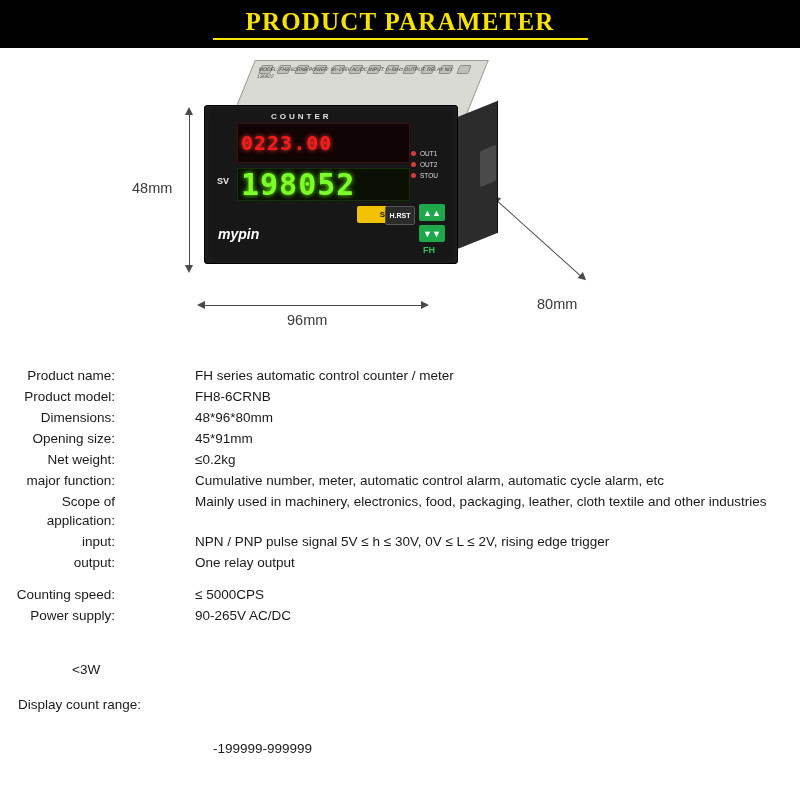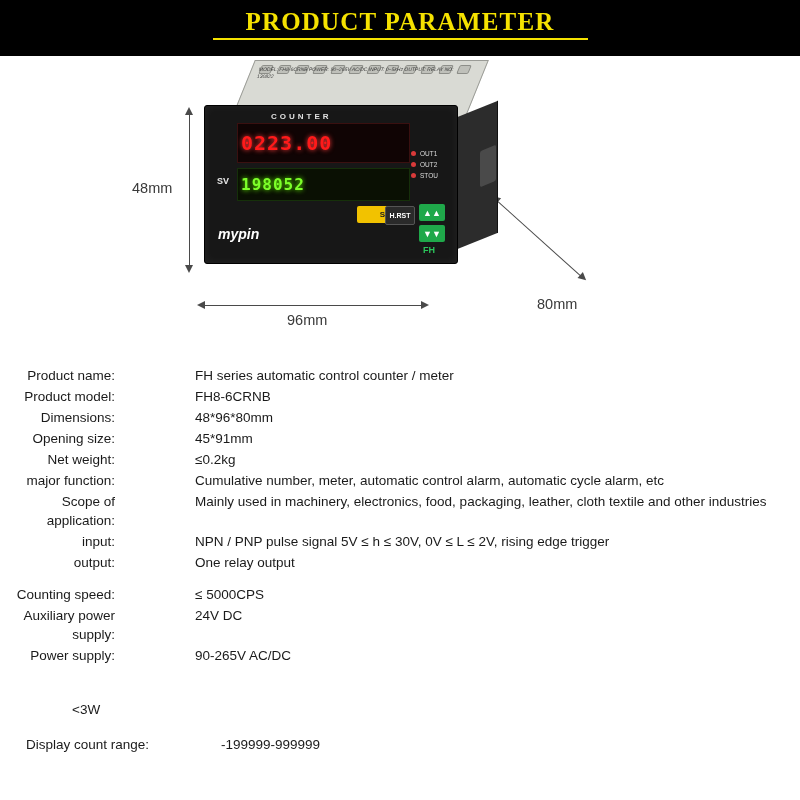--- a/index.html
+++ b/index.html
@@ -14,21 +14,21 @@
     position: relative;
     overflow: hidden;
   }
 
   
   .banner {
     position: absolute;
     left: 0;
     top: 0;
     width: 800px;
-    height: 56px;
+    height: 48px;
     background: #000000;
   }
   .banner-title {
     position: absolute;
     left: 0;
     top: 0;
     width: 800px;
     height: 46px;
     line-height: 44px;
     text-align: center;
@@ -229,21 +229,21 @@
     width: 168px;
     height: 31px;
     background: #0a1003;
     border: 1px solid #16300a;
     display: flex;
     align-items: center;
     padding-left: 3px;
   }
   .sv-digits {
     font-family: "DejaVu Sans Mono", monospace;
-    font-size: 16px;
+    font-size: 30px;
     letter-spacing: 1px;
     color: #7dff2a;
     text-shadow: 0 0 5px #66ff00;
     font-weight: bold;
   }
   .lbl-pv {
     position: absolute;
     left: 12px;
     top: 26px;
     color: #e8e8e8;
@@ -502,27 +502,23 @@
   </div>
   <div class="spec-row">
     <div class="spec-label">output:</div>
     <div class="spec-value">One relay output</div>
   </div>
   <div class="spec-row gap-top">
     <div class="spec-label">Counting speed:</div>
     <div class="spec-value">≤ 5000CPS</div>
   </div>
   <div class="spec-row">
-    <div class="spec-label">Auxiliary power supply:</div>
-    <div class="spec-value">24V DC</div>
-  </div>
-  <div class="spec-row">
     <div class="spec-label">Power supply:</div>
     <div class="spec-value">90-265V AC/DC</div>
   </div>
   <div class="spec-row gap-top2">
     <div class="spec-value" style="padding-top:19px;">&lt;3W</div>
   </div>
   <div class="spec-row gap-top2">
-    <div class="spec-label" style="text-align:left; width:140px; min-width:140px; padding-left:18px;margin-left:8px;">Display count range:</div>
-    <div class="spec-value" style="padding-left:47px;">-199999-999999</div>
+    <div class="spec-label" style="text-align:left; width:140px; min-width:140px; padding-left:18px;">Display count range:</div>
+    <div class="spec-value" style="padding-left:47px;margin-top:44px;">-199999-999999</div>
   </div>
 </div>
 
 </body></html>

